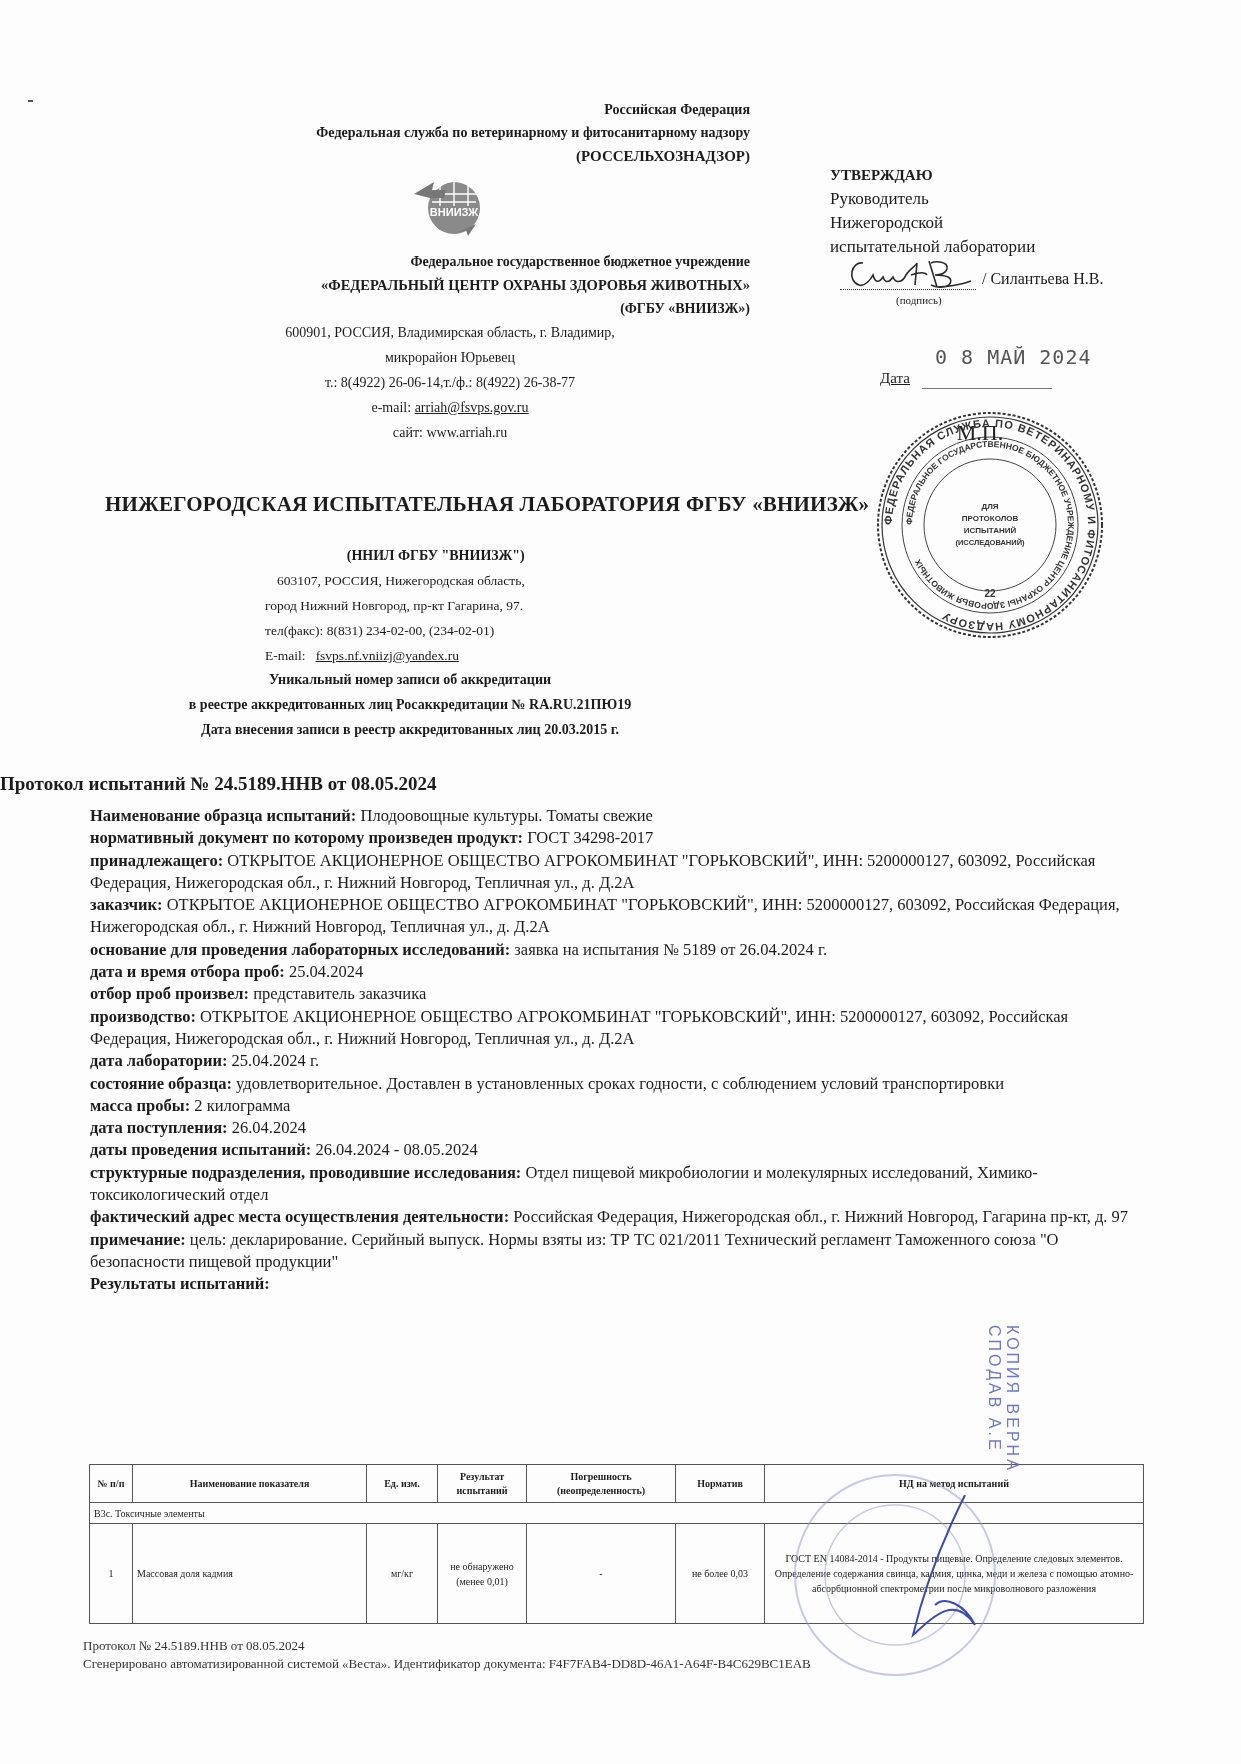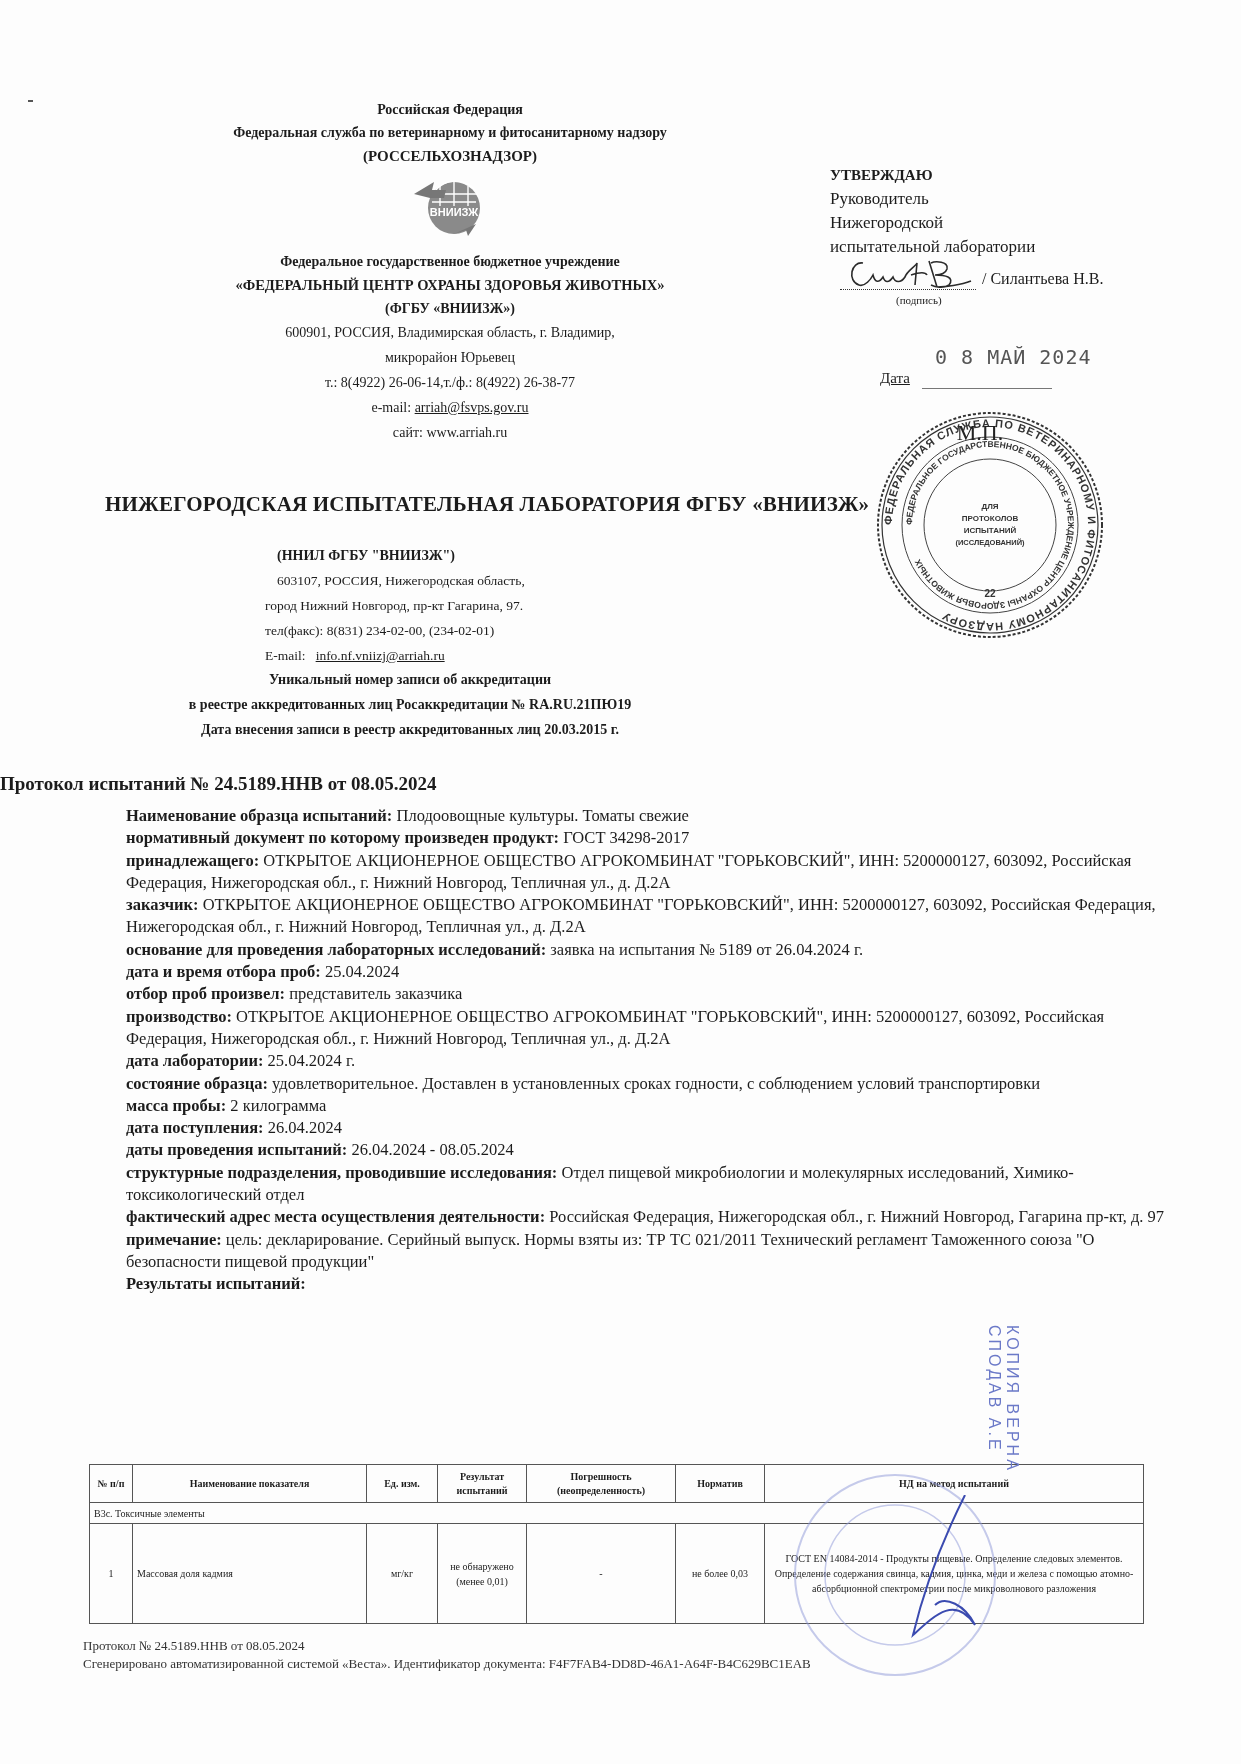--- a/index.html
+++ b/index.html
@@ -2,21 +2,21 @@
 <html><head>
 <meta charset="utf-8">
 <style>
   html, body { margin:0; padding:0; }
   body {
     width:1241px; height:1764px; background:#fdfdfd; position:relative; overflow:hidden;
     font-family:"Liberation Serif", "DejaVu Serif", serif; color:#1c1c1c;
   }
   .abs { position:absolute; }
   .center { text-align:center; }
-  .b { font-weight:bold; }
+  .b { font-weight:bold;text-align:right; }
   .hdr-small { font-size:14px; line-height:23px; }
   .link { text-decoration:underline; }
 
   
   #org-block { left:150px; top:98px; width:600px; }
   #org-block div { white-space:nowrap; }
   #logo { width:80px; height:64px; margin:8px auto 10px; position:relative; }
   #logo svg { display:block; }
 
   
@@ -35,21 +35,21 @@
   #seal { left:870px; top:405px; width:240px; height:240px; }
 
   
   #lab-title { left:105px; top:492px; font-size:21px; font-weight:bold; white-space:nowrap; letter-spacing:0.2px; }
   #lab-block { left:265px; top:543px; font-size:13.5px; line-height:25px; }
   #lab-block .b { font-size:14px; margin-left:14px; }
   #accr { left:100px; top:667px; width:620px; font-size:14px; line-height:25px; font-weight:bold; }
 
   
   #protocol-title { left:0; top:773px; width:1241px; text-align:left; font-size:19px; font-weight:bold; }
-  #fields { left:90px; top:805px; width:1050px; font-size:16.5px; line-height:22.3px;margin-left:36px; }
+  #fields { left:90px; top:805px; width:1050px; font-size:16.5px; line-height:22.3px; }
   #fields .row b { font-weight:bold; }
 
   
   #results { left:89px; top:1464px; width:1055px; border-collapse:collapse; font-size:10px; }
   #results td, #results th { border:1px solid #555; padding:2px 4px; text-align:center; vertical-align:middle; }
   #results th { font-weight:bold; height:33px; line-height:14px; }
   #results td.left { text-align:left; }
   #results .group td { text-align:left; height:16px; }
   #results .data td { height:95px; line-height:15px; }
 
@@ -141,21 +141,21 @@
 </div>
 
 <div id="lab-title" class="abs">НИЖЕГОРОДСКАЯ ИСПЫТАТЕЛЬНАЯ ЛАБОРАТОРИЯ  ФГБУ  «ВНИИЗЖ»</div>
 <div id="lab-block" class="abs">
   <div class="b" style="margin-left:12px">(ННИЛ ФГБУ "ВНИИЗЖ")</div>
   <div style="margin-left:12px">603107, РОССИЯ, Нижегородская область,</div>
   <div>город Нижний Новгород, пр-кт Гагарина, 97.</div>
   <div>тел(факс):  8(831) 234-02-00, (234-02-01)</div>
   <div>
     <span>E-mail:</span>&nbsp;&nbsp;
-    <span class="link">info.nf.vniizj@arriah.ru</span>
+    <span class="link">fsvps.nf.vniizj@yandex.ru</span>
   </div>
 </div>
 <div id="accr" class="abs center">
   <div>Уникальный номер записи об аккредитации</div>
   <div>в реестре аккредитованных лиц Росаккредитации № RA.RU.21ПЮ19</div>
   <div>Дата внесения записи в реестр аккредитованных лиц 20.03.2015 г.</div>
 </div>
 
 <div id="protocol-title" class="abs">Протокол испытаний № 24.5189.ННВ от 08.05.2024</div>
 <div id="fields" class="abs">

